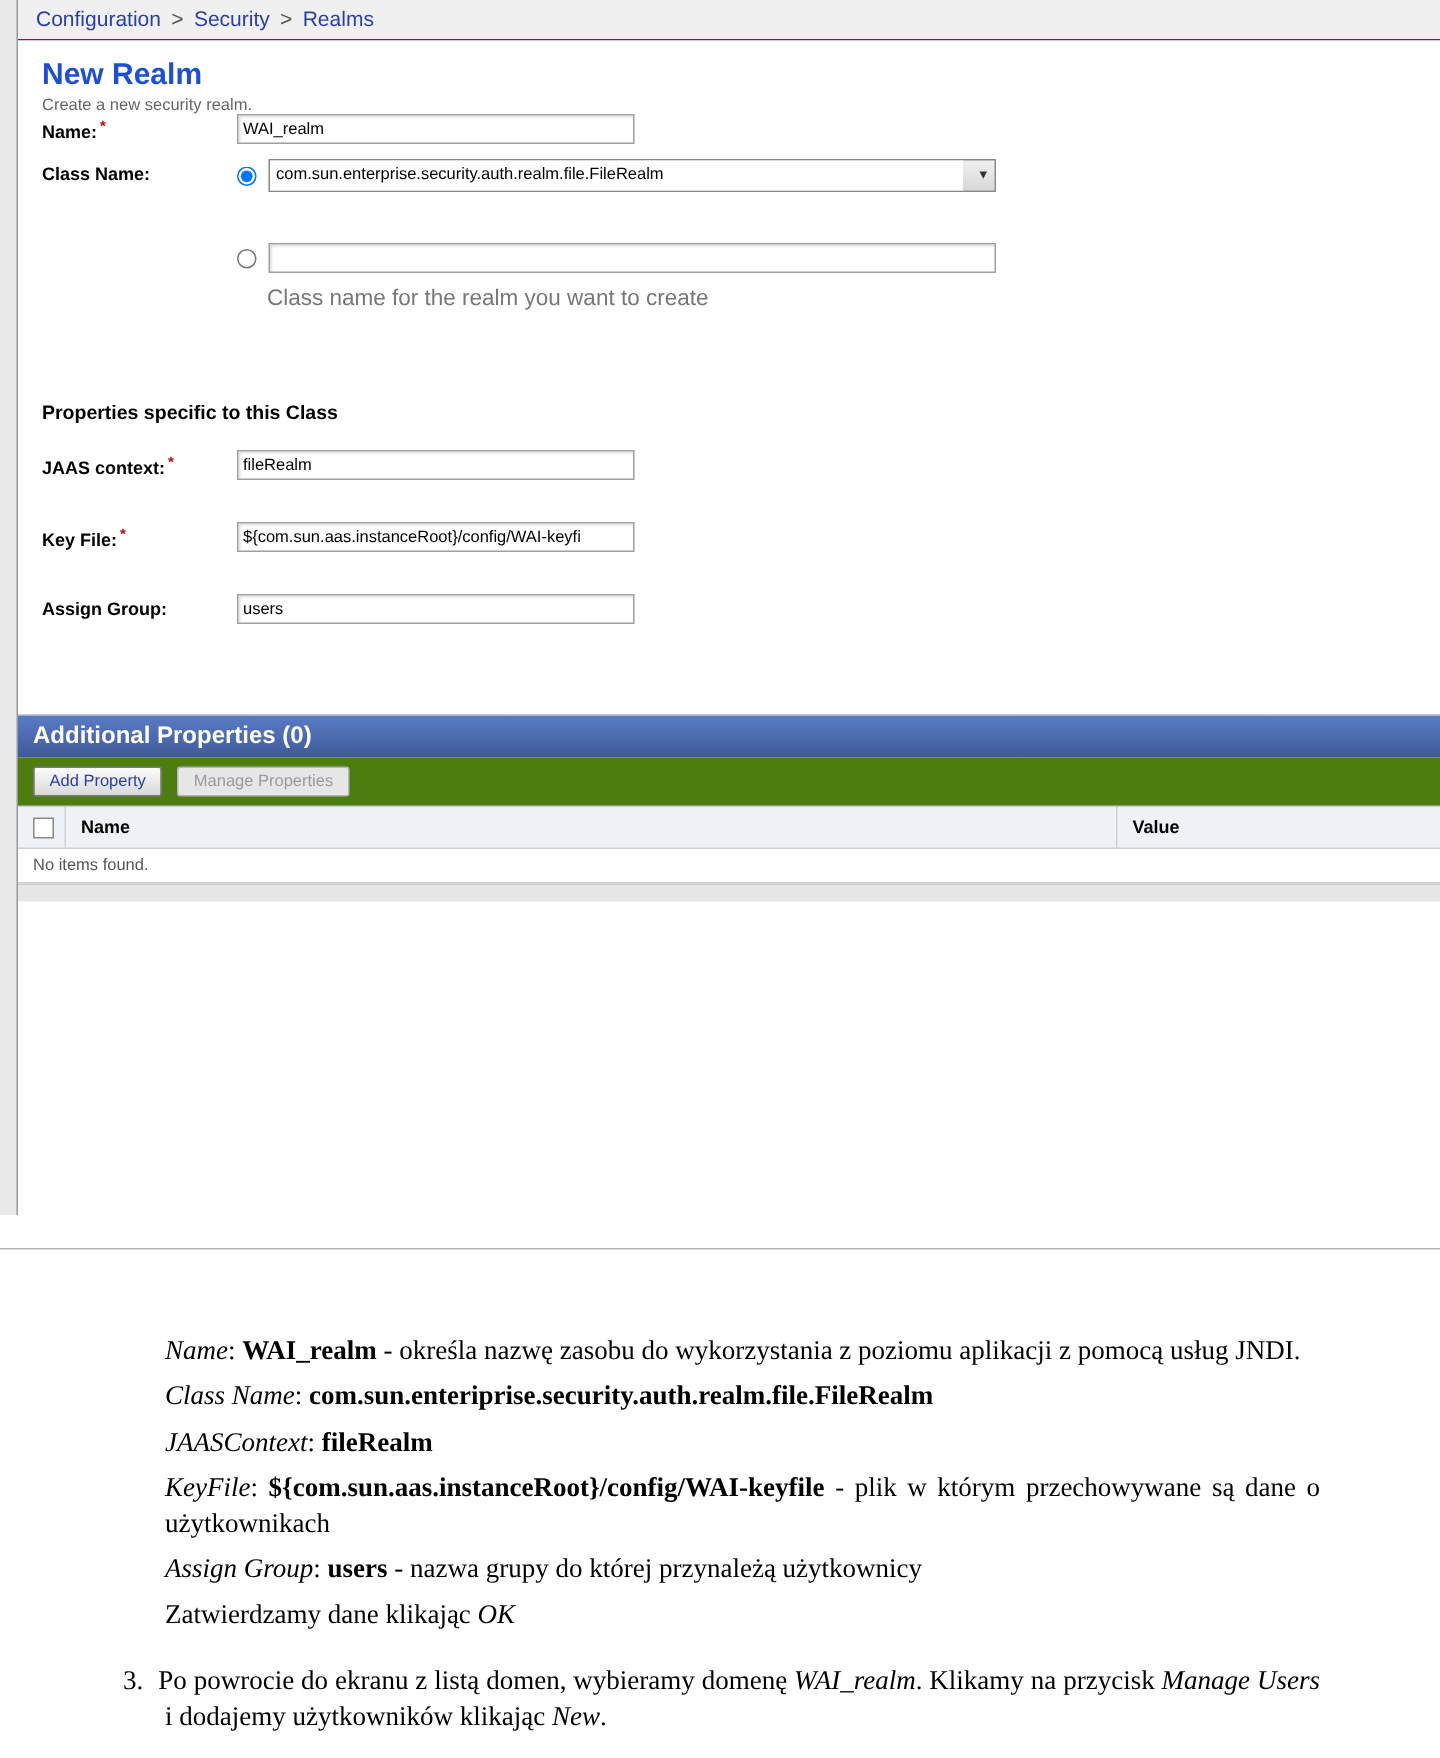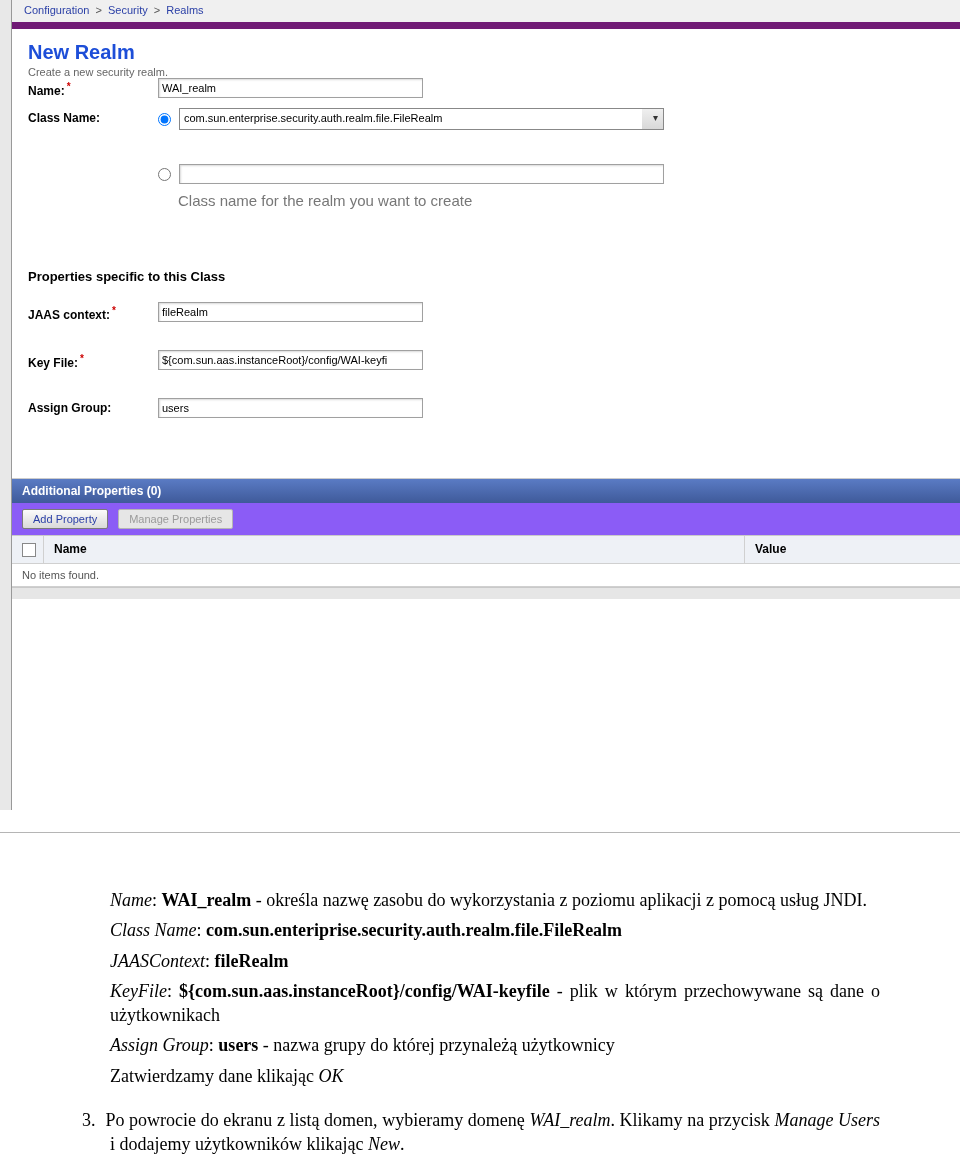--- a/index.html
+++ b/index.html
@@ -24,23 +24,23 @@
       flex-shrink: 0;
     }
     .main-panel {
       flex: 1;
       min-height: 810px;
       overflow: hidden;
     }
     .breadcrumb {
       background: #f0f0f0;
       padding: 4px 12px 6px 12px;
-      font-size: 11px;
+      font-size: 14px;
       color: #2a3fa6;
-      border-bottom: 7px solid #701a75;
+      border-bottom: 1px solid #701a75;
     }
     .breadcrumb a {
       color: #2a3fa6;
       text-decoration: none;
     }
     .breadcrumb .sep {
       color: #555;
       margin: 0 3px;
     }
     .page-body {
@@ -162,25 +162,25 @@
     }
     .table-container {
       margin-top: 30px;
       border-top: 1px solid #ccc;
     }
     .table-header {
       background: #4b6baf;
       background: linear-gradient(180deg, #5a7bc4, #3f5a9a);
       color: #fff;
       font-weight: bold;
-      font-size: 12px;
+      font-size: 16px;
       padding: 5px 10px;
     }
     .table-toolbar {
-      background: #8b5cf6;
+      background: #4d7c0f;
       padding: 6px 10px;
       border-bottom: 1px solid #cacaca;
       display: flex;
       gap: 10px;
     }
     .btn {
       font-family: Arial, sans-serif;
       font-size: 11px;
       padding: 3px 10px;
       border: 1px solid #7a7a7a;

